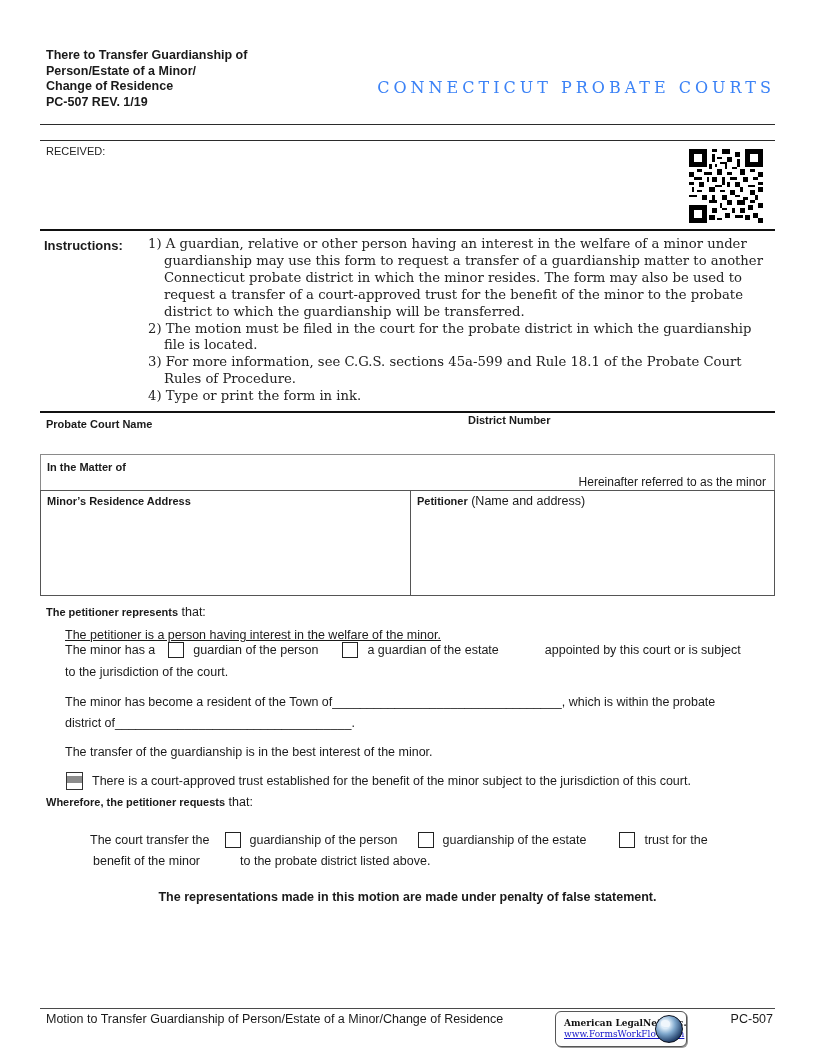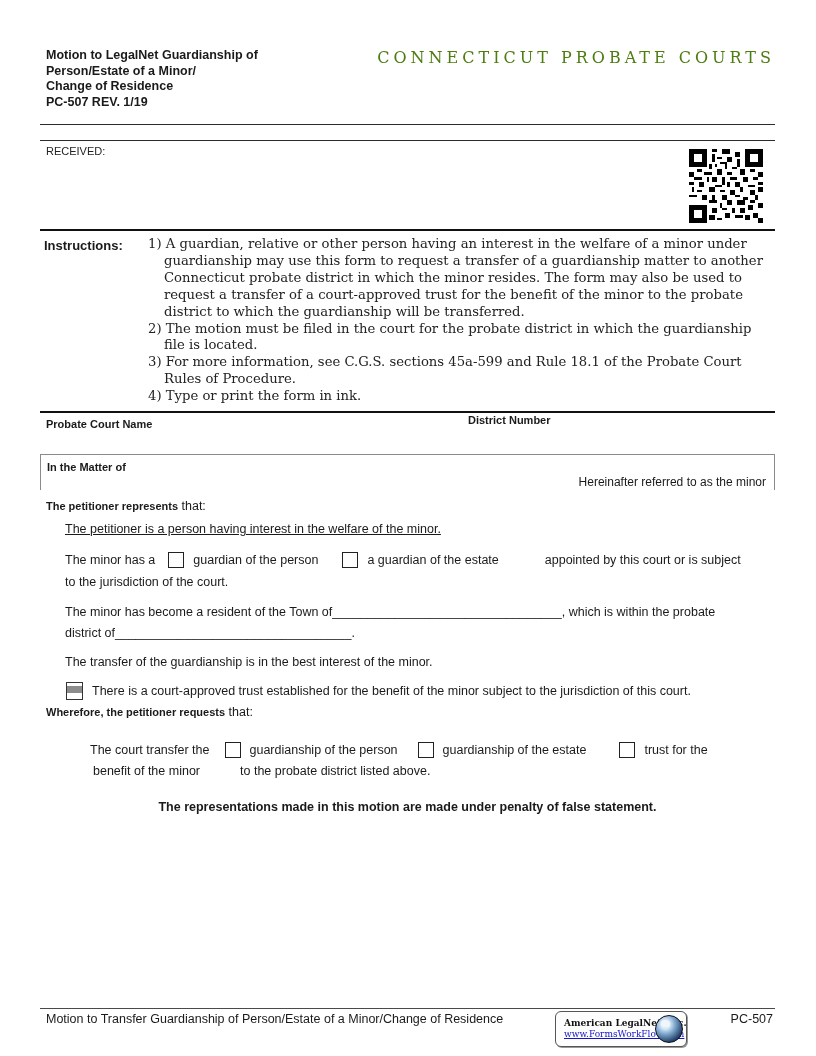--- a/index.html
+++ b/index.html
@@ -13,22 +13,22 @@
     color: #1a1a1a;
     overflow: hidden;
   }
   .content { position: absolute; left: 40px; right: 41px; top: 0; }
 
   
   .header-row { display: flex; justify-content: space-between; padding-top: 48px; }
   .form-title { font-weight: bold; font-size: 12.5px; line-height: 15.5px; padding-left: 6px; }
   .court-name {
     font-family: "DejaVu Serif", serif;
-    font-size: 16px; letter-spacing: 4px; color: #4d7c0f;
-    white-space: nowrap;
+    font-size: 16px; letter-spacing: 4px; color: #3b82f6;
+    margin-top: 30px; white-space: nowrap;
   }
   .rule-thin { border-top: 1.4px solid #2b2b2b; margin-top: 14px; }
 
   
   .received-box {
     margin-top: 15px; height: 91px; position: relative;
     border-top: 1.2px solid #2b2b2b; border-bottom: 2.6px solid #111;
   }
   .received-label { font-size: 11px; padding: 4px 0 0 6px; color: #222; }
   .qr { position: absolute; right: 12px; top: 7px; width: 74px; height: 76px; }
@@ -111,21 +111,21 @@
   .underscores { letter-spacing: 0; white-space: nowrap; }
 </style>
 </head>
 <body>
 
 <div class="page">
   <div class="content">
 
     <div class="header-row">
       <div class="form-title">
-        <div>Motion to LegalNet Guardianship of</div>
+        <div>There to Transfer Guardianship of</div>
         <div>Person/Estate of a Minor/</div>
         <div>Change of Residence</div>
         <div>PC-507  REV. 1/19</div>
       </div>
       <div class="court-name">CONNECTICUT PROBATE COURTS</div>
     </div>
 
     <div class="rule-thin"></div>
 
     <div class="received-box">
@@ -220,28 +220,36 @@
     <div class="court-row">
       <div class="probate-cell bold-label">Probate Court Name</div>
       <div class="district-cell bold-label">District Number</div>
     </div>
 
     <div class="matter-box">
       <span class="bold-label">In the Matter of</span>
       <div class="hereinafter">Hereinafter referred to as the minor</div>
     </div>
 
+    <div class="twocol-box">
+      <div class="cell cell-left">
+        <span class="bold-label">Minor’s Residence Address</span>
+      </div>
+      <div class="cell cell-right">
+        <span class="bold-label">Petitioner</span><span class="sublabel"> (Name and address)</span>
+      </div>
+    </div>
 
     <div class="sec-heading">
       <span class="bold-label">The petitioner represents</span><span> that:</span>
     </div>
 
     <div class="statement" style="margin-top:9px;text-decoration:underline;">The petitioner is a person having interest in the welfare of the minor.</div>
 
-    <div class="statement inline-row" style="margin-top:16px;">
+    <div class="statement inline-row" style="">
       <span>The minor has a</span>
       <span class="checkbox in-row"></span>
       <span>guardian of the person</span>
       <span class="checkbox in-row" style="margin-left:24px;"></span>
       <span>a guardian of the estate</span>
       <span class="spacer-lg"></span>
       <span>appointed by this court or is subject</span>
     </div>
     <div class="statement" style="margin-top:7px;">to the jurisdiction of the court.</div>
 

